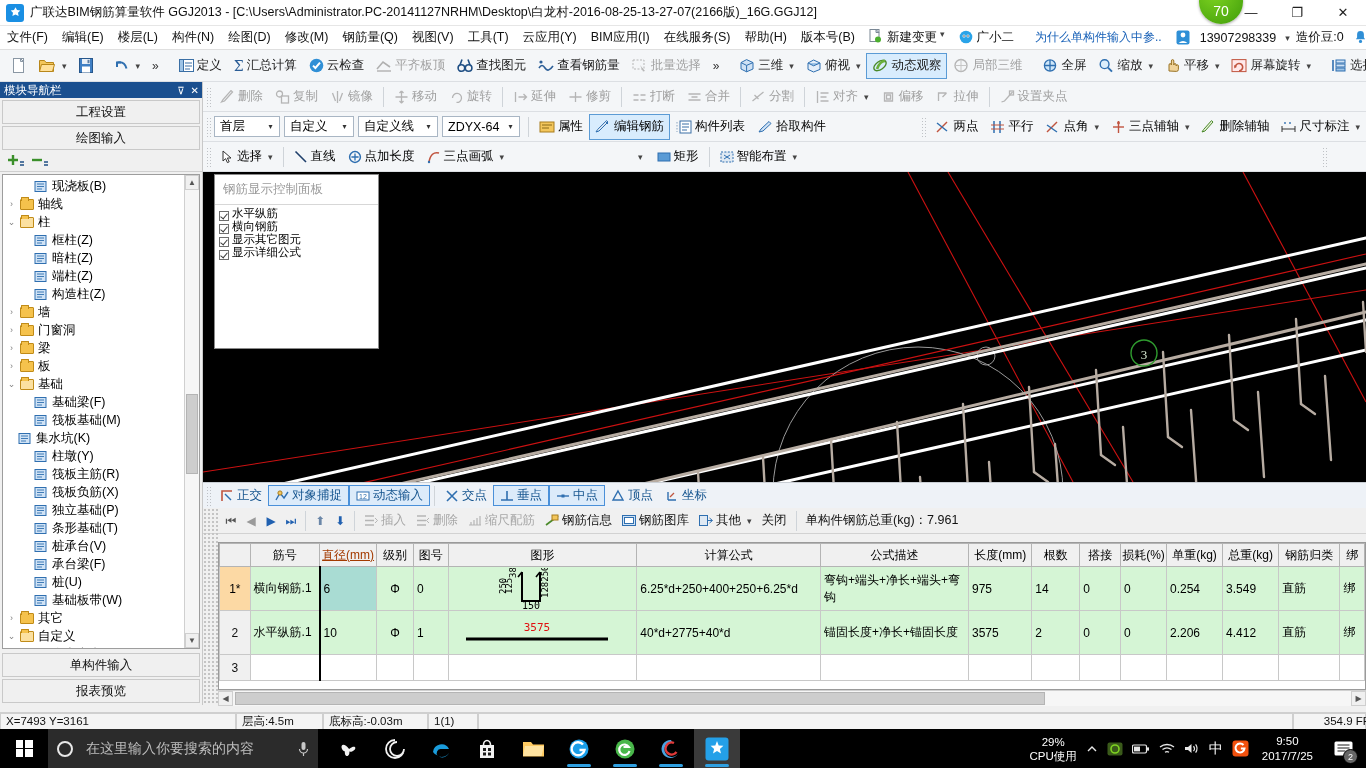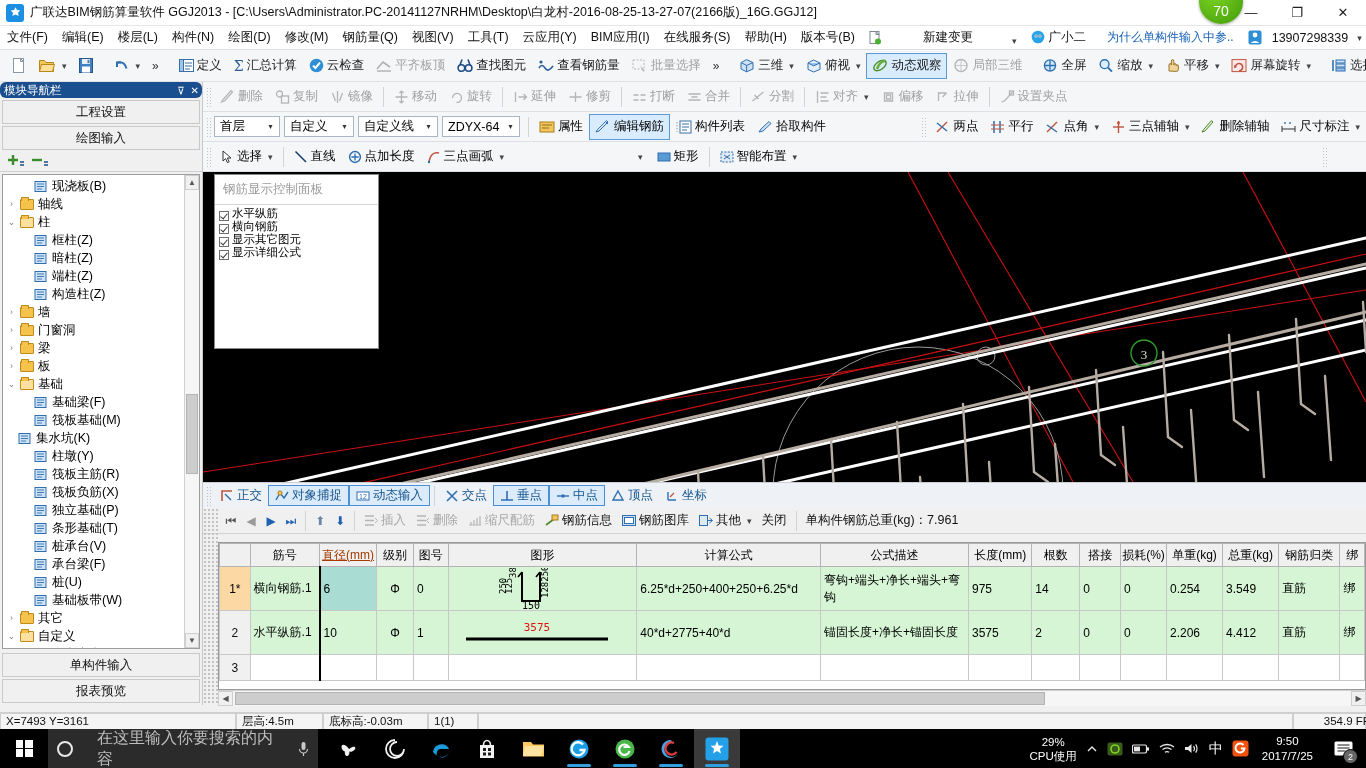--- a/index.html
+++ b/index.html
@@ -68,21 +68,21 @@
   .chevdbl{color:#333;font-size:12px;padding:0 6px;}
 
   
   .body { position:absolute; left:0; top:82px; right:0; bottom:63px; display:flex; }
 
   
   .navpane { width:203px; background:#f0f0f0; display:flex; flex-direction:column;
              border-right:1px solid #c8c8c8; }
   .nav-header {
     height:16px; background:#1a4f8f; color:#fff; display:flex; align-items:center;
-    font-size:11.5px; padding-left:4px;border-radius:6px;
+    font-size:11.5px; padding-left:4px;
   }
   .nav-header .hspacer{flex:1;}
   .nav-header span.ic{font-size:10px;padding:0 3px;}
   .navbtn {
     height:24px; background:#f0f0f0; border:1px solid #c9c9c9; margin:2px 2px 0 2px;
     display:flex; align-items:center; justify-content:center; font-size:12.5px; color:#111;
   }
   .quickbar{height:22px;display:flex;align-items:center;gap:8px;padding-left:8px;
             border-bottom:1px solid #cfcfcf;background:#f0f0f0;}
   .tree { flex:1; background:#fff; border:1px solid #9d9d9d; margin:2px; overflow:hidden;
@@ -176,21 +176,21 @@
   .st-flex{flex:1;}
 
   
   .taskbar{position:absolute;left:0;right:0;bottom:0;height:39px;background:#000;
            display:flex;align-items:center;color:#fff;font-size:12px;}
   .startbtn{width:48px;height:39px;display:flex;align-items:center;justify-content:center;}
   .winlogo{width:17px;height:17px;display:grid;grid-template-columns:1fr 1fr;
            grid-template-rows:1fr 1fr;gap:1.5px;}
   .winlogo i{background:#fff;display:block;}
   .searchbox{width:270px;height:39px;background:#2b2b2b;display:flex;align-items:center;
-             gap:24px;padding:0 9px;color:#bdbdbd;font-size:16px;}
+             gap:13px;padding:0 9px;color:#bdbdbd;font-size:14px;}
   .circ{width:16px;height:16px;border:2px solid #e8e8e8;border-radius:50%;flex:none;}
   .tbapps{display:flex;align-items:center;gap:0px;margin-left:8px;}
   .tbapp{width:46px;height:39px;display:flex;align-items:center;justify-content:center;
          position:relative;}
   .tbapp.active{background:#3a3a3a;}
   .tbapp.run:after{content:"";position:absolute;bottom:1px;left:11px;right:11px;height:3px;
                    background:#2f9fe0;border-radius:2px;}
   .tray{margin-left:auto;display:flex;align-items:center;gap:9px;padding-right:6px;}
   .cpu{text-align:center;line-height:14px;font-size:11.5px;}
   .clock{text-align:center;line-height:15px;font-size:11.5px;padding:0 4px;}
@@ -231,21 +231,21 @@
     <div class="menu-item">修改(M)</div>
     <div class="menu-item">钢筋量(Q)</div>
     <div class="menu-item">视图(V)</div>
     <div class="menu-item">工具(T)</div>
     <div class="menu-item">云应用(Y)</div>
     <div class="menu-item">BIM应用(I)</div>
     <div class="menu-item">在线服务(S)</div>
     <div class="menu-item">帮助(H)</div>
     <div class="menu-item">版本号(B)</div>
 
-    <div class="menu-item" style="display:flex;align-items:flex-end;gap:36px;">
+    <div class="menu-item" style="display:flex;align-items:flex-start;">
       <span class="mini-ico">
         <svg width="13" height="14" viewBox="0 0 13 14">
             <rect x="1" y="0.5" width="9" height="12" fill="#fff" stroke="#7a8794"></rect>
             <path d="M7 0.5 L10 3.5 L7 3.5 Z" fill="#d9e4ee" stroke="#7a8794"></path>
             <circle cx="9" cy="10.5" r="3" fill="#4caf2f"></circle>
           </svg>
       </span>
       <span>新建变更</span>
       <span class="chev">▾</span>
     </div>

